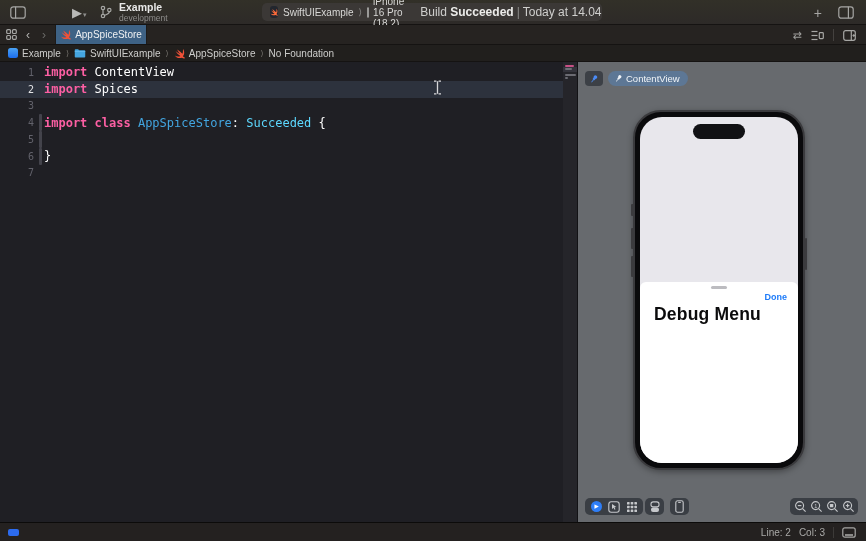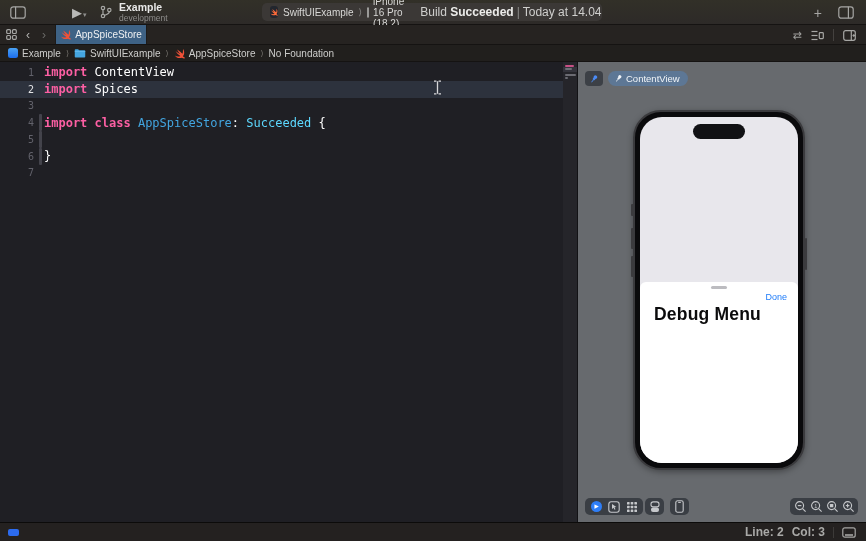--- a/index.html
+++ b/index.html
@@ -87,21 +87,21 @@
   
   .phone { position:absolute; left:55px; top:48px; width:172px; height:360px; background:#0a0a0c;
            border:2px solid #3a3a3d; border-radius:28px; box-shadow:0 2px 6px rgba(0,0,0,.35); }
   .phone-screen { position:absolute; left:5px; top:5px; right:5px; bottom:5px; border-radius:22px;
                   background:#e8e7ec; overflow:hidden; }
   .island { position:absolute; left:50%; transform:translateX(-50%); top:7px; width:52px; height:15px;
             border-radius:8px; background:#111114; }
   .sheet { position:absolute; left:0; right:0; top:165px; bottom:0; background:#ffffff; border-radius:6px 6px 0 0; }
   .grabber { position:absolute; left:50%; transform:translateX(-50%); top:4px; width:16px; height:3px;
              border-radius:2px; background:#bcbcc0; }
-  .done-btn { position:absolute; right:11px; top:10px; font-size:9px; font-weight:normal; color:#1f7cf9; }
+  .done-btn { position:absolute; right:11px; top:10px; font-size:9px; font-weight:bold; color:#1f7cf9; }
   .sheet-title { position:absolute; left:14px; top:22px; font-size:17.5px; font-weight:bold; color:#0b0b0c; letter-spacing:.2px;text-align:right; }
   .side-btn { position:absolute; width:2.5px; background:#3b3b3e; border-radius:1px; }
 
   
   .cv-bottombar { position:absolute; left:0; right:0; bottom:4px; height:22px; }
   .icon-group { position:absolute; background:#3a3e44; border-radius:5px; display:flex; align-items:center; height:17px; }
   .ig-modes { left:7px; top:2px; padding:0 3px; gap:2px; }
   .ig-single { top:2px; width:19px; justify-content:center; }
   .ig-zoom { right:8px; top:2px; padding:0 2px; }
   .mode-btn { width:16px; height:15px; display:flex; align-items:center; justify-content:center; }
@@ -110,21 +110,21 @@
 
   svg { display:block; }
   .g-stroke { stroke:#a6a6a4; fill:none; stroke-width:1.2; }
   .cv-stroke { stroke:#c6c8cb; fill:none; stroke-width:1.1; }
 
   
   .statusbar { height:19px; background:#242120; border-top:1px solid #0c0b0a; display:flex; align-items:center;
                position:relative; flex:0 0 19px; }
   .progress-pill { position:absolute; left:8px; top:6px; width:11px; height:7px; border-radius:2px; background:#2c6bee; }
   .sb-right { position:absolute; right:10px; display:flex; align-items:center; gap:8px; }
-  .sb-text { font-size:12px; color:#a9a9a7;font-weight:bold; }
+  .sb-text { font-size:10px; color:#a9a9a7; }
   .sb-div { width:1px; height:11px; background:#3c3a38; }
 </style>
 </head>
 <body>
 
 <div class="window">
 
   <div class="toolbar">
     <div class="tb-icon sidebar-toggle">
       <svg width="16" height="13" viewBox="0 0 16 13">

